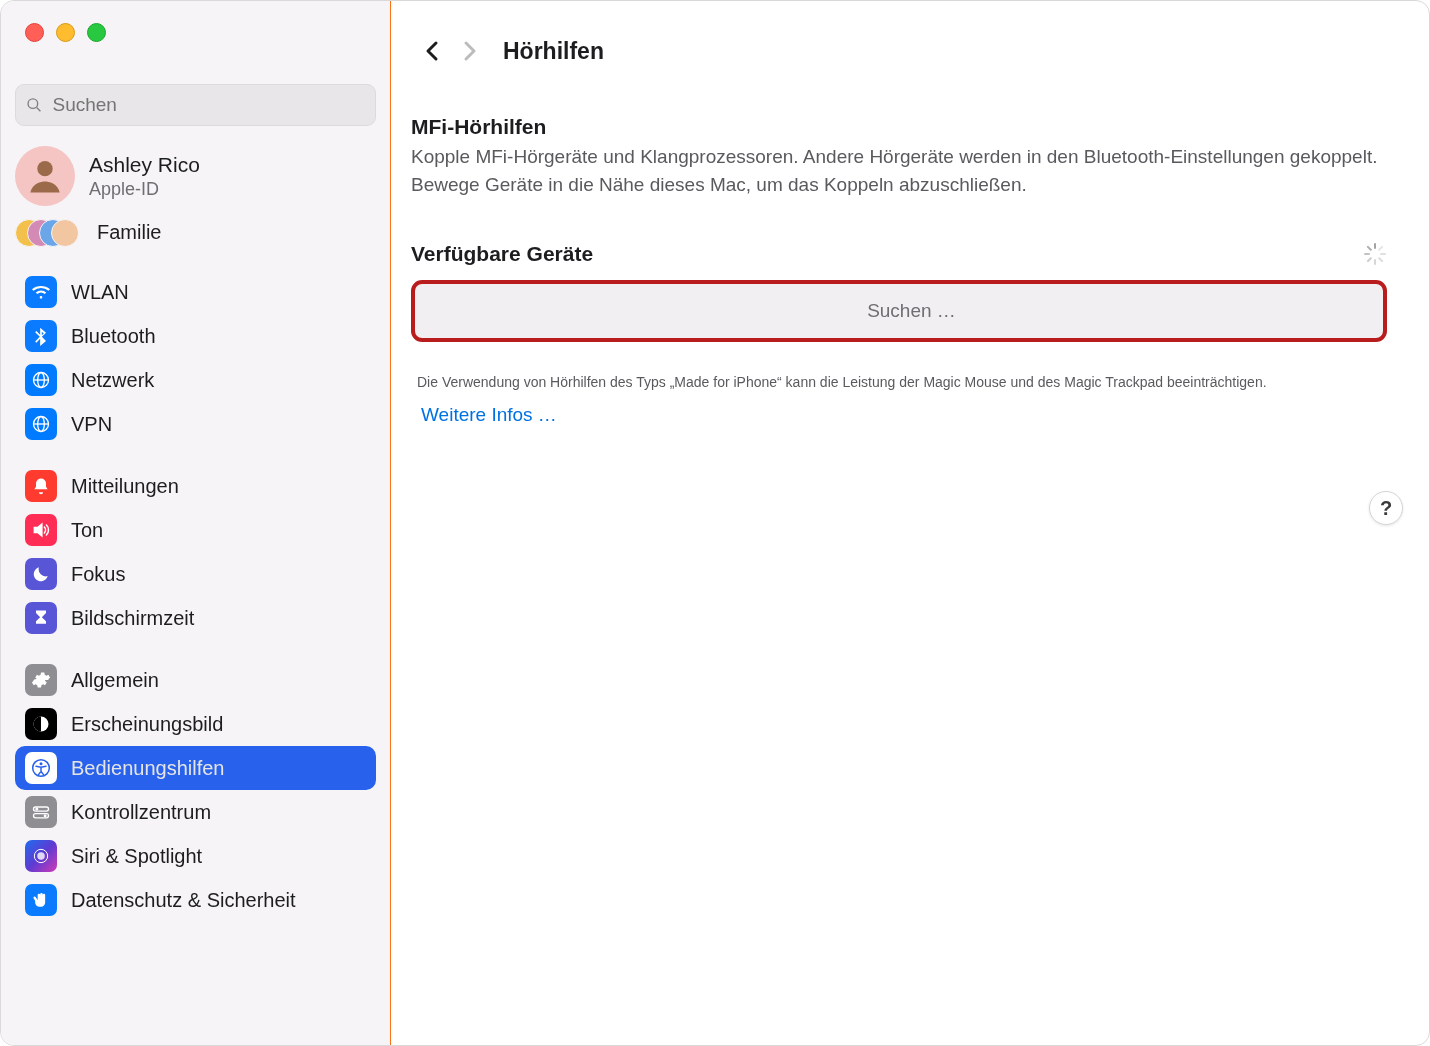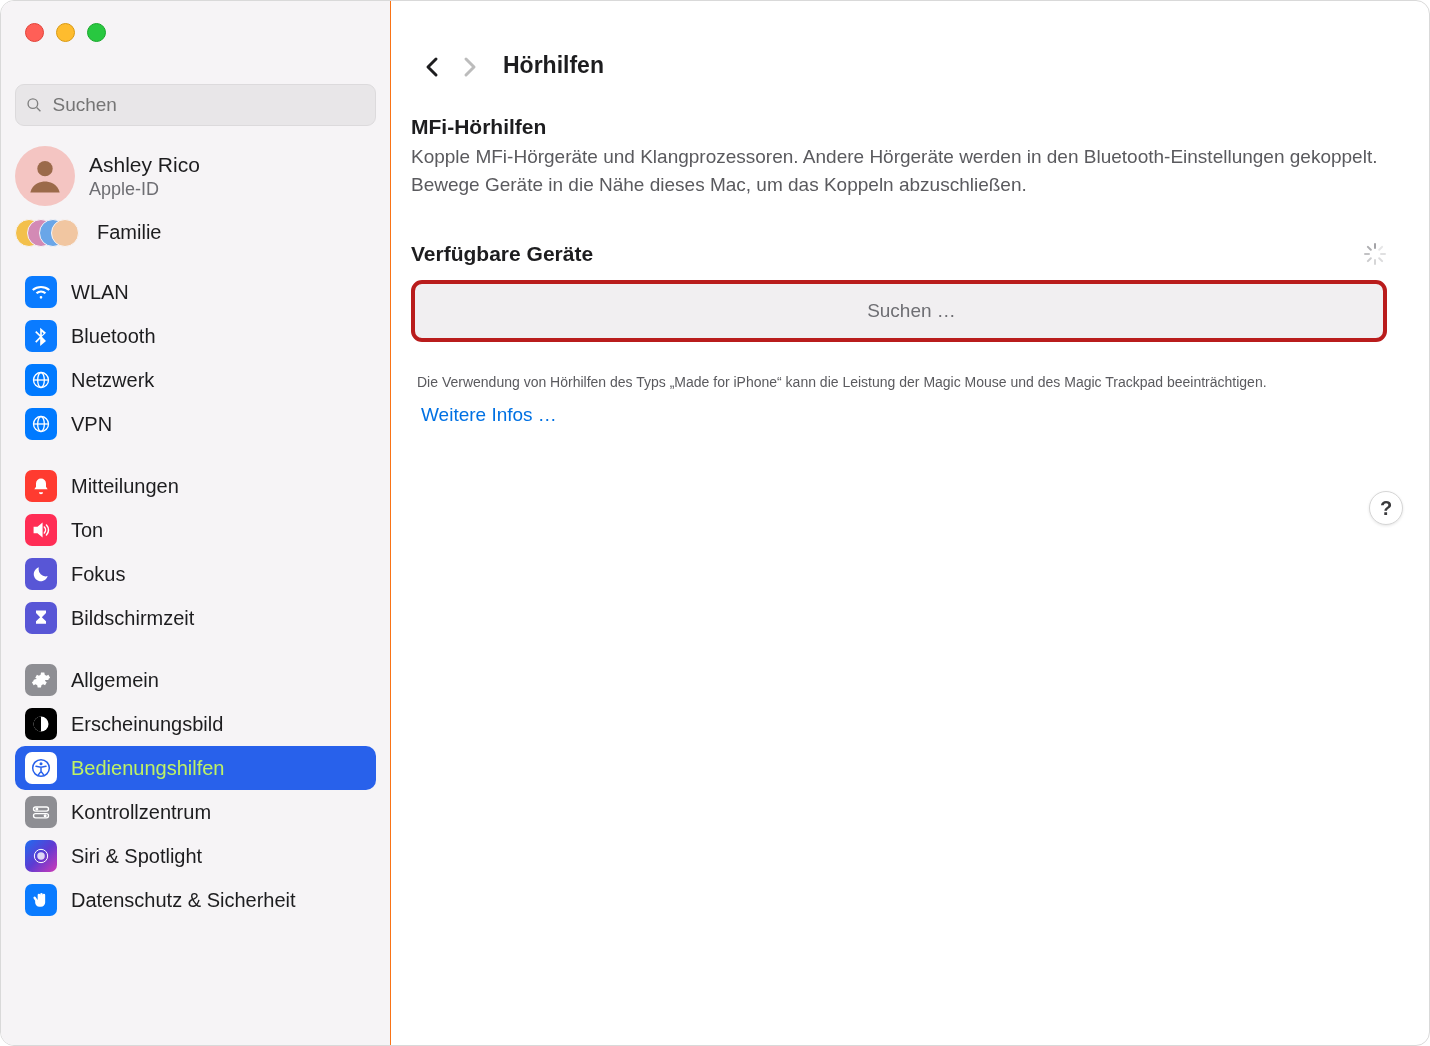--- a/index.html
+++ b/index.html
@@ -18,36 +18,36 @@
   .avatar{width:60px;height:60px;border-radius:50%;background:#f4c5c2;flex-shrink:0;display:flex;align-items:center;justify-content:center;color:#8a5a3a;font-size:34px;}
   .profile-text{margin-left:14px;line-height:1.25;}
   .profile-name{font-size:21px;}
   .profile-sub{font-size:18px;color:#6e6e73;}
   .family-row{display:flex;align-items:center;padding:8px 14px 12px 14px;gap:22px;}
   .fam-icons{position:relative;width:60px;height:36px;}
   .fam-dot{width:26px;height:26px;border-radius:50%;position:absolute;top:5px;border:1.5px solid #f6f4f6;}
   .sidebar-list{padding:8px 14px 8px 14px;}
   .group{margin-bottom:18px;}
   .sidebar-item{display:flex;align-items:center;height:44px;border-radius:10px;padding:0 10px;gap:14px;cursor:default;}
-  .sidebar-item.selected{background:#2861eb;color:#bef264;}
+  .sidebar-item.selected{background:#2861eb;color:#e5e5e5;}
   .s-icon{width:32px;height:32px;border-radius:7px;display:flex;align-items:center;justify-content:center;color:#fff;flex-shrink:0;}
   .s-label{font-size:20px;white-space:nowrap;}
   
   .bg-blue{background:#0a7bff;}
   .bg-blue2{background:#007aff;}
   .bg-red{background:#ff3b30;}
   .bg-pink{background:#ff2d55;}
   .bg-indigo{background:#5856d6;}
   .bg-grey{background:#8e8e93;}
   .bg-black{background:#000;}
   .bg-teal{background:linear-gradient(135deg,#1f6df0,#5d3bd2,#d03ab7);}
   .bg-hand{background:#0a7bff;}
   
   .content{flex:1;display:flex;flex-direction:column;box-sizing:border-box;}
-  .header{display:flex;align-items:flex-end;gap:12px;padding:22px 30px 10px 30px;height:56px;}
+  .header{display:flex;align-items:center;gap:12px;padding:22px 30px 10px 30px;height:56px;}
   .nav-arrow{width:24px;height:24px;stroke:#1d1d1f;stroke-width:3;fill:none;cursor:default;}
   .nav-arrow.disabled{stroke:#bcbcbc;}
   .title{font-size:23px;font-weight:700;margin-left:10px;}
   .body{padding:26px 42px 0 20px;}
   .section-h{font-size:21px;font-weight:700;}
   .section-p{font-size:19px;color:#5a5a5e;line-height:1.45;margin-top:4px;}
   .avail-row{display:flex;align-items:center;justify-content:space-between;margin-top:44px;}
   .avail-title{font-size:21px;font-weight:700;}
   .spinner{width:24px;height:24px;}
   .search-box{margin-top:14px;height:54px;background:#f1eff1;border:4px solid #b91c1c;border-radius:11px;display:flex;align-items:center;justify-content:center;font-size:19px;color:#6e6e73;padding-left:25px;}

